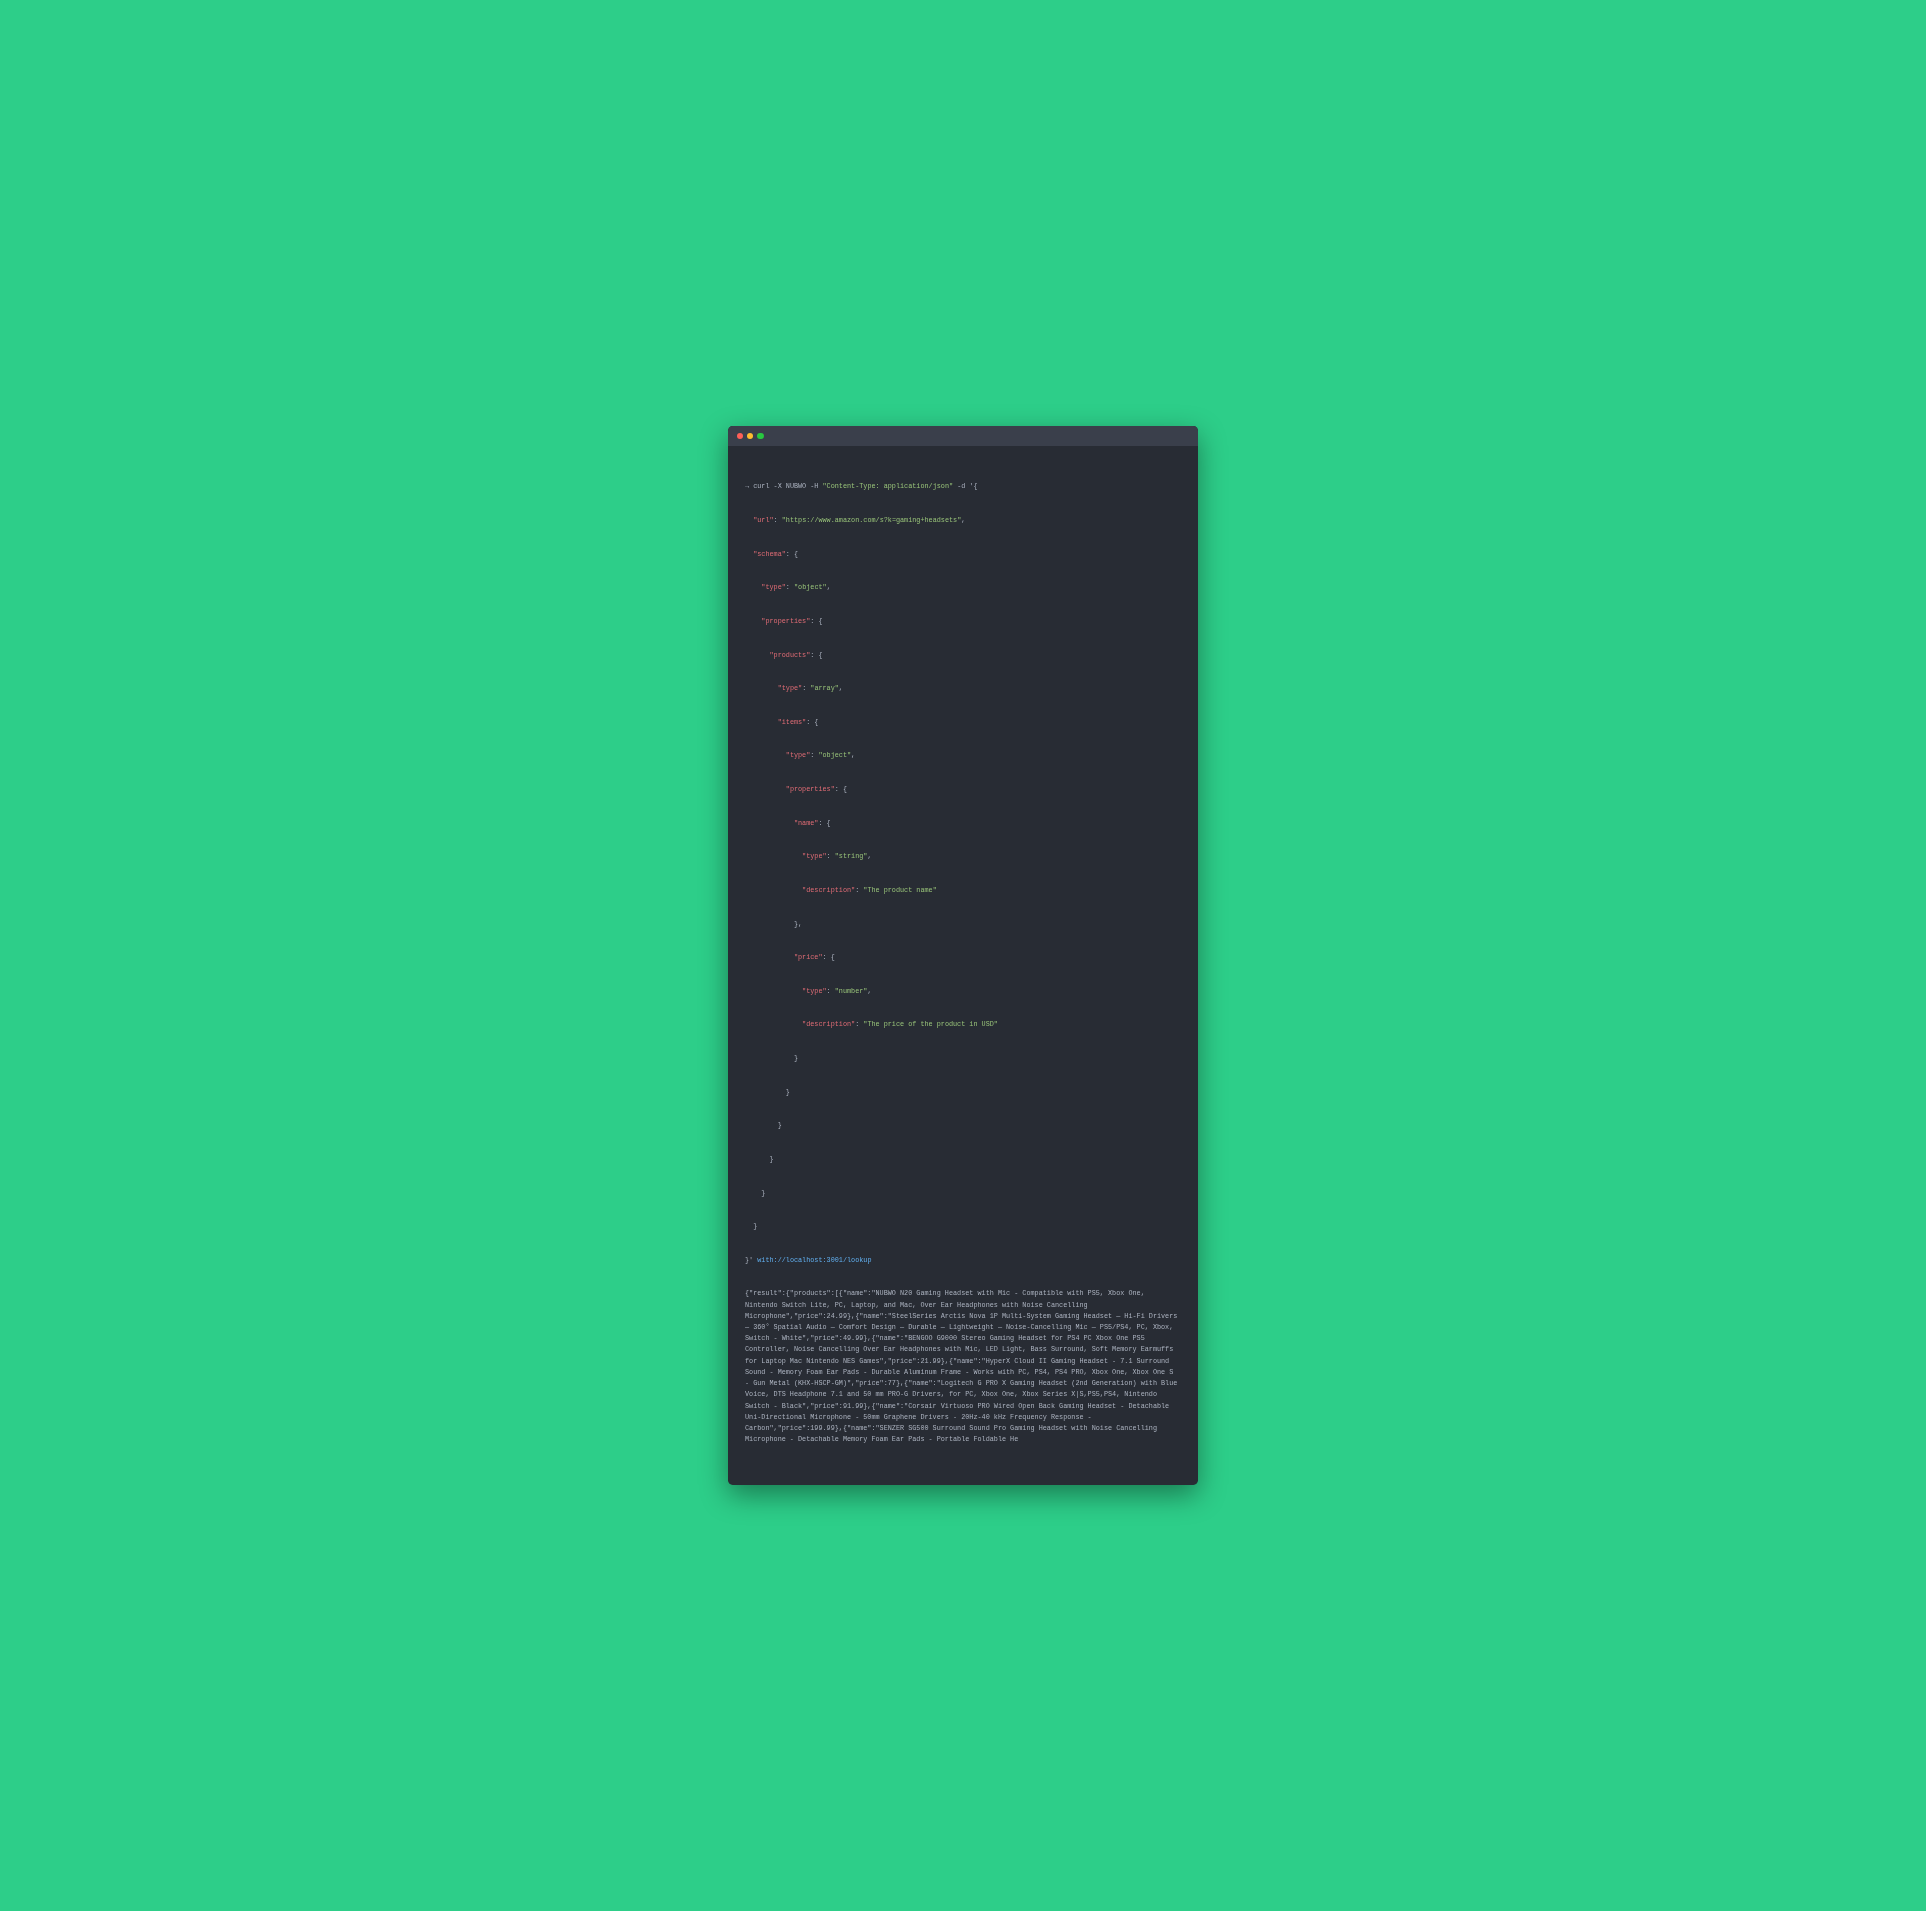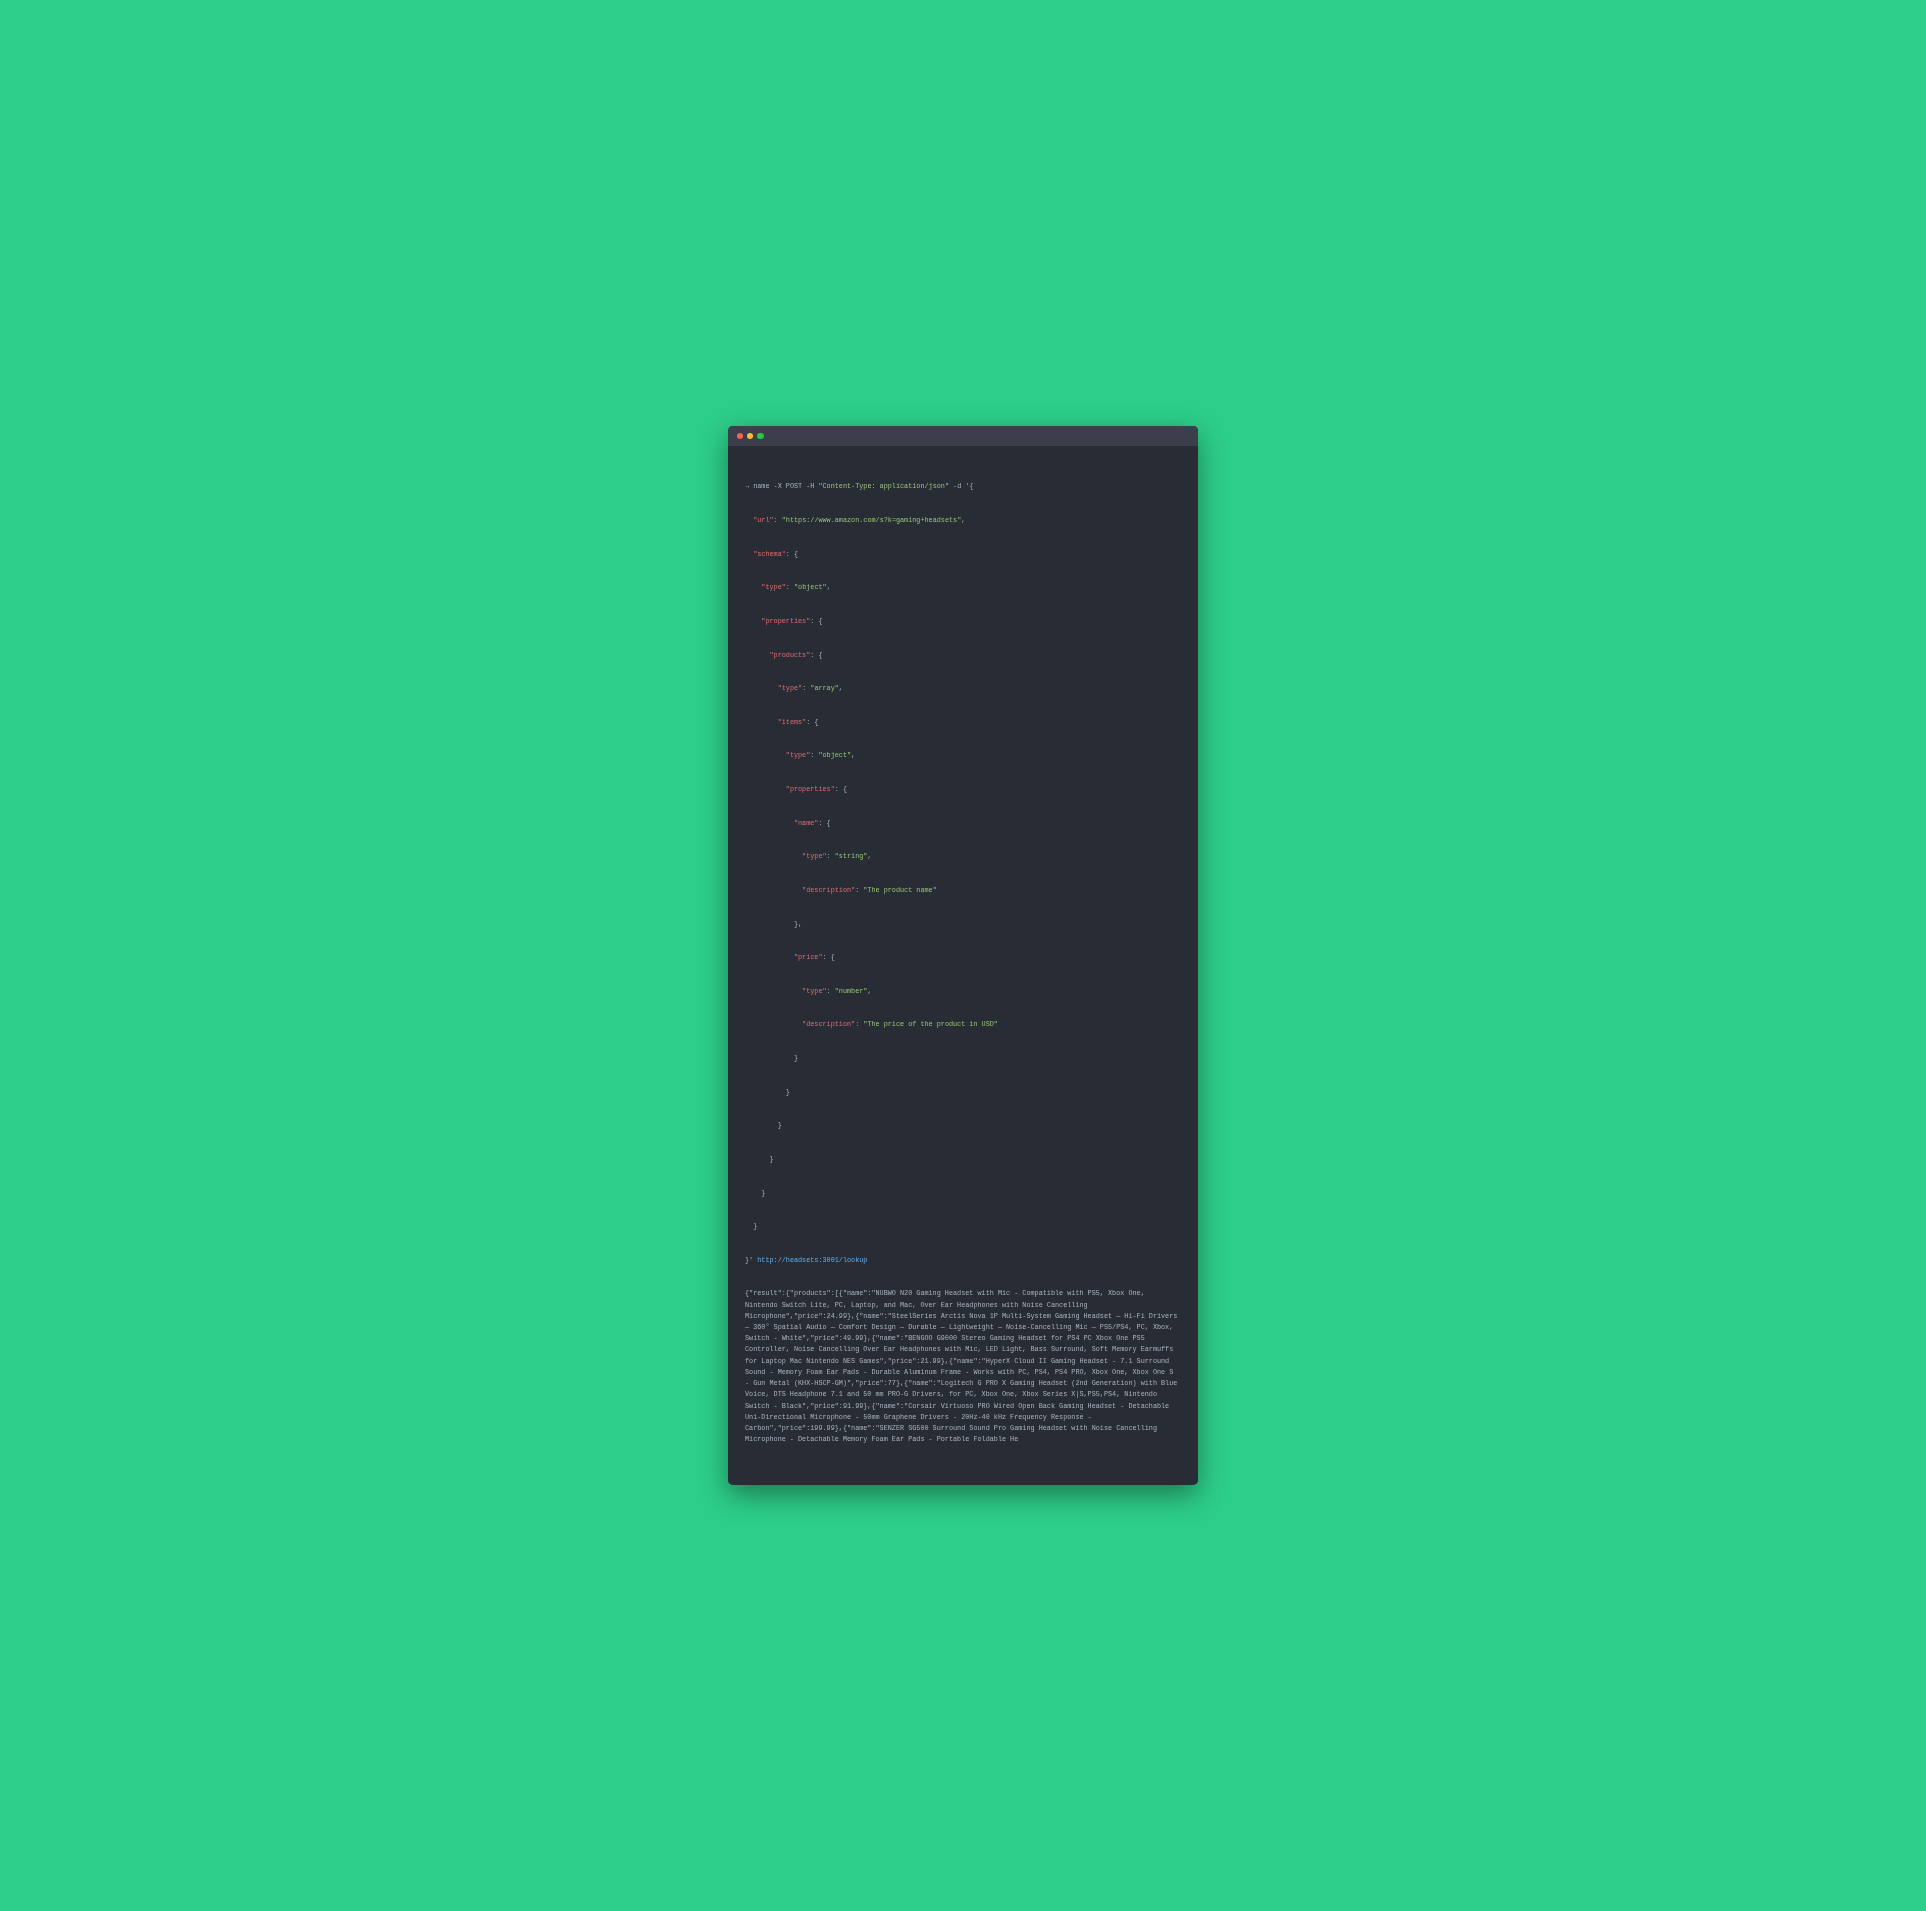--- a/index.html
+++ b/index.html
@@ -63,21 +63,21 @@
 </head>
 <body>
 
 <div class="terminal-window">
   <div class="title-bar">
     <div class="dot dot-red"></div>
     <div class="dot dot-yellow"></div>
     <div class="dot dot-green"></div>
   </div>
   <div class="terminal-body">
-    <span class="line"><span style="color:#abb2bf">→ </span><span style="color:#abb2bf">name -X POST -H </span><span style="color:#98c379">"Content-Type: application/json"</span><span style="color:#abb2bf"> -d '</span><span style="color:#abb2bf">{</span></span>
+    <span class="line"><span style="color:#abb2bf">→ </span><span style="color:#abb2bf">curl -X NUBWO -H </span><span style="color:#98c379">"Content-Type: application/json"</span><span style="color:#abb2bf"> -d '</span><span style="color:#abb2bf">{</span></span>
     <span class="line"><span style="color:#abb2bf">  </span><span style="color:#e06c75">"url"</span><span style="color:#abb2bf">: </span><span style="color:#98c379">"https://www.amazon.com/s?k=gaming+headsets"</span><span style="color:#abb2bf">,</span></span>
     <span class="line"><span style="color:#abb2bf">  </span><span style="color:#e06c75">"schema"</span><span style="color:#abb2bf">: {</span></span>
     <span class="line"><span style="color:#abb2bf">    </span><span style="color:#e06c75">"type"</span><span style="color:#abb2bf">: </span><span style="color:#98c379">"object"</span><span style="color:#abb2bf">,</span></span>
     <span class="line"><span style="color:#abb2bf">    </span><span style="color:#e06c75">"properties"</span><span style="color:#abb2bf">: {</span></span>
     <span class="line"><span style="color:#abb2bf">      </span><span style="color:#e06c75">"products"</span><span style="color:#abb2bf">: {</span></span>
     <span class="line"><span style="color:#abb2bf">        </span><span style="color:#e06c75">"type"</span><span style="color:#abb2bf">: </span><span style="color:#98c379">"array"</span><span style="color:#abb2bf">,</span></span>
     <span class="line"><span style="color:#abb2bf">        </span><span style="color:#e06c75">"items"</span><span style="color:#abb2bf">: {</span></span>
     <span class="line"><span style="color:#abb2bf">          </span><span style="color:#e06c75">"type"</span><span style="color:#abb2bf">: </span><span style="color:#98c379">"object"</span><span style="color:#abb2bf">,</span></span>
     <span class="line"><span style="color:#abb2bf">          </span><span style="color:#e06c75">"properties"</span><span style="color:#abb2bf">: {</span></span>
     <span class="line"><span style="color:#abb2bf">            </span><span style="color:#e06c75">"name"</span><span style="color:#abb2bf">: {</span></span>
@@ -86,17 +86,17 @@
     <span class="line"><span style="color:#abb2bf">            },</span></span>
     <span class="line"><span style="color:#abb2bf">            </span><span style="color:#e06c75">"price"</span><span style="color:#abb2bf">: {</span></span>
     <span class="line"><span style="color:#abb2bf">              </span><span style="color:#e06c75">"type"</span><span style="color:#abb2bf">: </span><span style="color:#98c379">"number"</span><span style="color:#abb2bf">,</span></span>
     <span class="line"><span style="color:#abb2bf">              </span><span style="color:#e06c75">"description"</span><span style="color:#abb2bf">: </span><span style="color:#98c379">"The price of the product in USD"</span></span>
     <span class="line"><span style="color:#abb2bf">            }</span></span>
     <span class="line"><span style="color:#abb2bf">          }</span></span>
     <span class="line"><span style="color:#abb2bf">        }</span></span>
     <span class="line"><span style="color:#abb2bf">      }</span></span>
     <span class="line"><span style="color:#abb2bf">    }</span></span>
     <span class="line"><span style="color:#abb2bf">  }</span></span>
-    <span class="line"><span style="color:#abb2bf">}' </span><span style="color:#61afef">http://headsets:3001/lookup</span></span>
+    <span class="line"><span style="color:#abb2bf">}' </span><span style="color:#61afef">with://localhost:3001/lookup</span></span>
     <span class="line"><span style="color:#abb2bf">{"result":{"products":[{"name":"NUBWO N20 Gaming Headset with Mic - Compatible with PS5, Xbox One, Nintendo Switch Lite, PC, Laptop, and Mac, Over Ear Headphones with Noise Cancelling Microphone","price":24.99},{"name":"SteelSeries Arctis Nova 1P Multi-System Gaming Headset — Hi-Fi Drivers — 360° Spatial Audio — Comfort Design — Durable — Lightweight — Noise-Cancelling Mic — PS5/PS4, PC, Xbox, Switch - White","price":49.99},{"name":"BENGOO G9000 Stereo Gaming Headset for PS4 PC Xbox One PS5 Controller, Noise Cancelling Over Ear Headphones with Mic, LED Light, Bass Surround, Soft Memory Earmuffs for Laptop Mac Nintendo NES Games","price":21.99},{"name":"HyperX Cloud II Gaming Headset - 7.1 Surround Sound - Memory Foam Ear Pads - Durable Aluminum Frame - Works with PC, PS4, PS4 PRO, Xbox One, Xbox One S - Gun Metal (KHX-HSCP-GM)","price":77},{"name":"Logitech G PRO X Gaming Headset (2nd Generation) with Blue Voice, DTS Headphone 7.1 and 50 mm PRO-G Drivers, for PC, Xbox One, Xbox Series X|S,PS5,PS4, Nintendo Switch - Black","price":91.99},{"name":"Corsair Virtuoso PRO Wired Open Back Gaming Headset - Detachable Uni-Directional Microphone - 50mm Graphene Drivers - 20Hz-40 kHz Frequency Response - Carbon","price":199.99},{"name":"SENZER SG500 Surround Sound Pro Gaming Headset with Noise Cancelling Microphone - Detachable Memory Foam Ear Pads - Portable Foldable He</span></span>
   </div>
 </div>
 
 
 </body></html>

